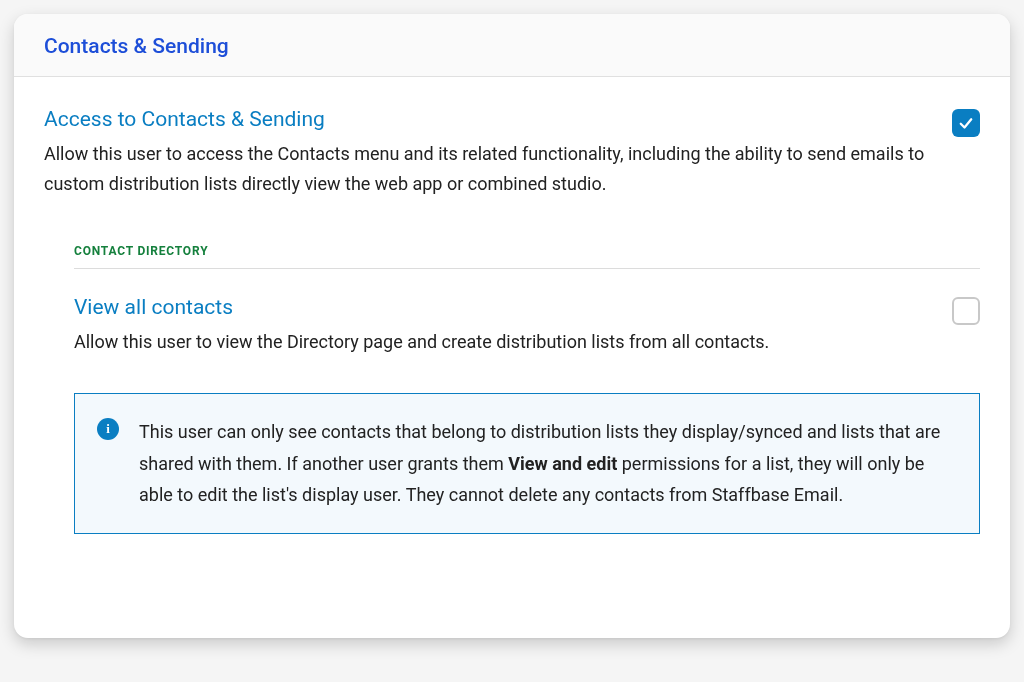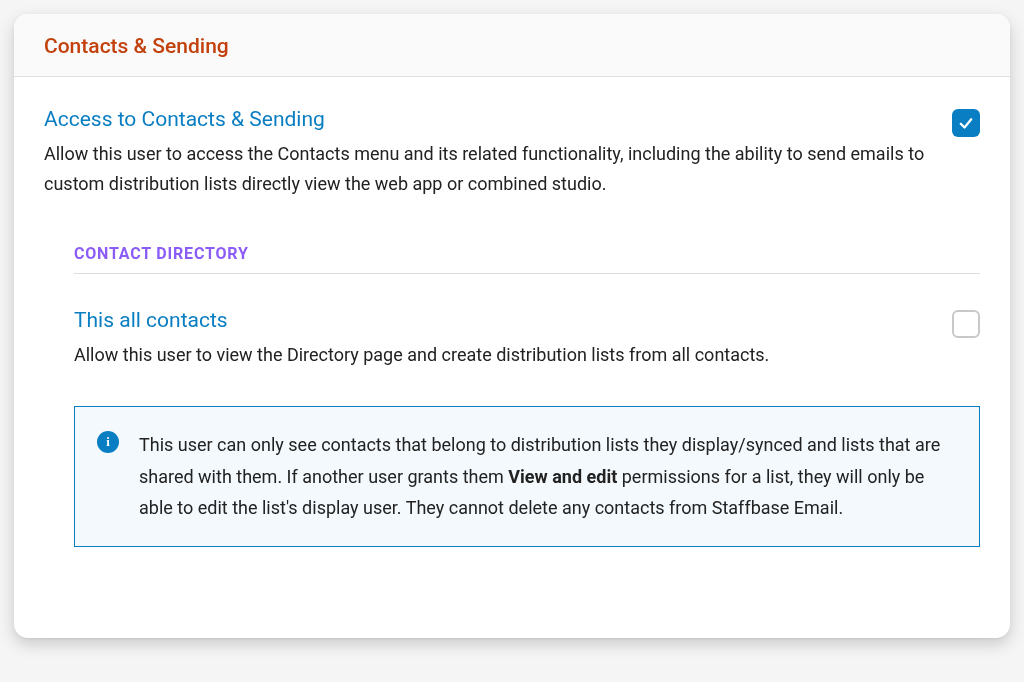--- a/index.html
+++ b/index.html
@@ -22,21 +22,21 @@
       height: 624px;
     }
     .panel-header {
       padding: 20px 30px 18px 30px;
       border-bottom: 1px solid #e0e0e0;
       background: #fafafa;
     }
     .panel-title {
       font-size: 21px;
       font-weight: 500;
-      color: #c2410c;
+      color: #1d4ed8;
     }
     .panel-body {
       padding: 30px 30px 28px 30px;
     }
     .setting-row {
       display: flex;
       align-items: flex-start;
       justify-content: space-between;
     }
     .setting-text {
@@ -78,27 +78,27 @@
     }
     .checkbox.unchecked {
       border: 2px solid #c8c8c8;
       background: #fff;
     }
     .sub-section {
       margin-top: 46px;
       padding-left: 30px;
     }
     .sub-header {
-      font-size: 16px;
+      font-size: 12px;
       font-weight: 700;
       letter-spacing: 0.8px;
-      color: #8b5cf6;
+      color: #15803d;
       padding-bottom: 10px;
       border-bottom: 1px solid #dcdcdc;
-      margin-bottom: 34px;
+      margin-bottom: 26px;
     }
     .info-callout {
       border: 1px solid #0a7ec2;
       background: #f3f9fd;
       padding: 22px 24px 22px 22px;
       margin-top: 36px;
       display: flex;
       align-items: flex-start;
       gap: 20px;
     }
@@ -146,21 +146,21 @@
             <polyline points="5 13 10 18 19 7"></polyline>
           </svg>
       </div>
     </div>
 
     <div class="sub-section">
       <div class="sub-header">CONTACT DIRECTORY</div>
 
       <div class="setting-row">
         <div class="setting-text">
-          <div class="setting-title">This all contacts</div>
+          <div class="setting-title">View all contacts</div>
           <div class="setting-desc">Allow this user to view the Directory page and create distribution lists from all contacts.</div>
         </div>
         <div class="checkbox unchecked"></div>
       </div>
 
       <div class="info-callout">
         <div class="info-icon">i</div>
         <div class="info-text">
           <span>This user can only see contacts that belong to distribution lists they display/synced and lists that are shared with them. If another user grants them </span><span class="info-strong">View and edit</span><span> permissions for a list, they will only be able to edit the list's display user. They cannot delete any contacts from Staffbase Email.</span>
         </div>

